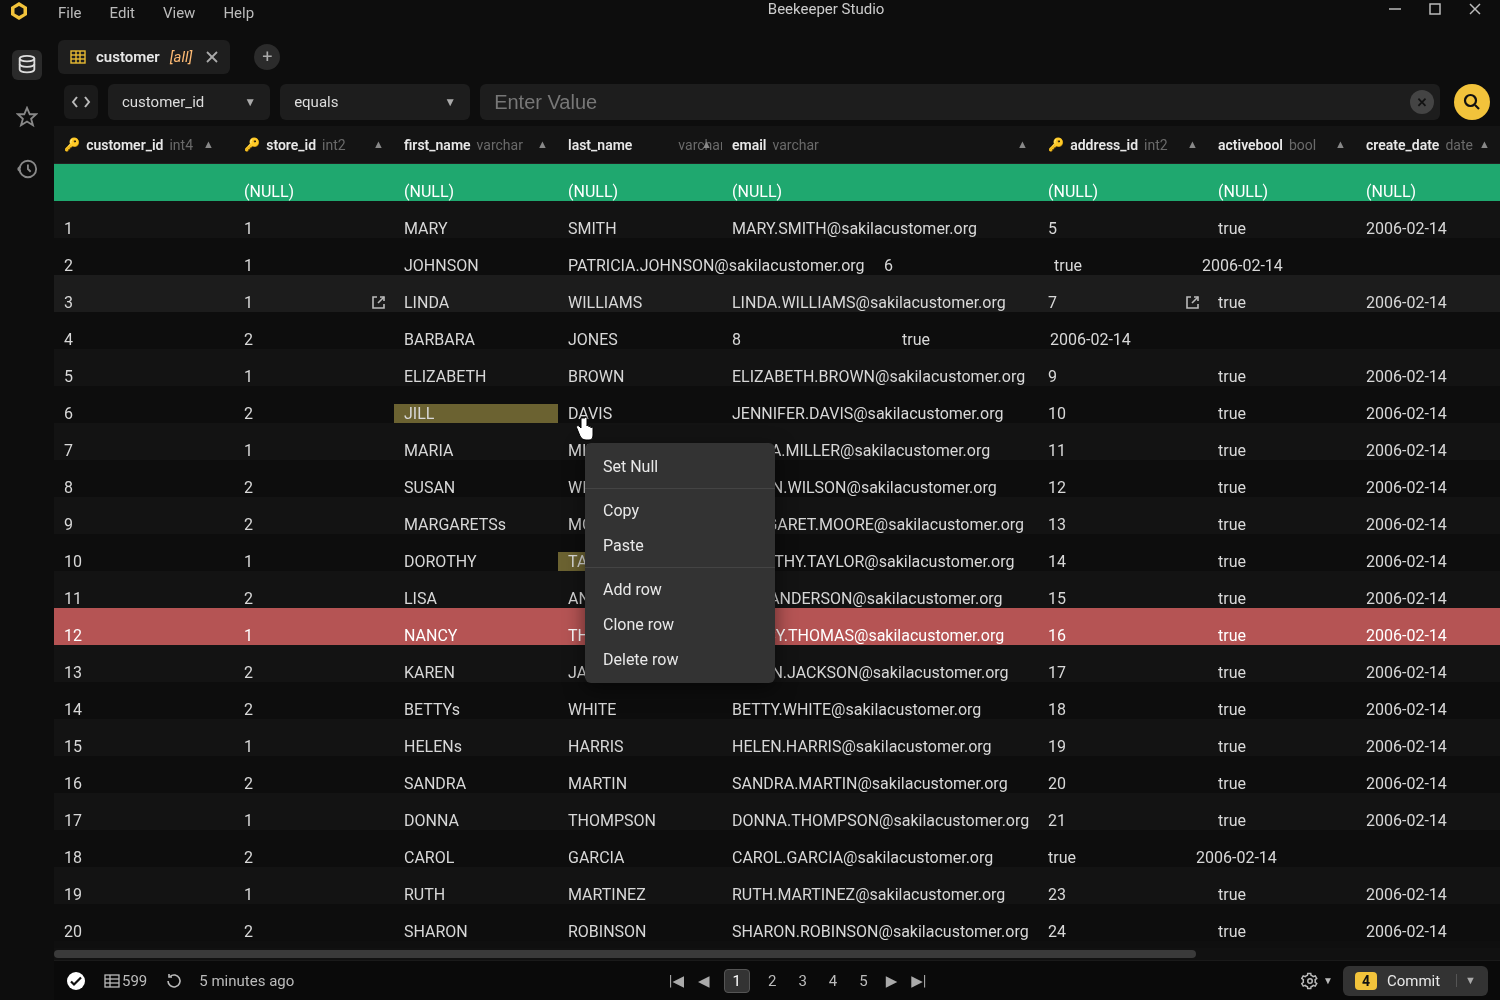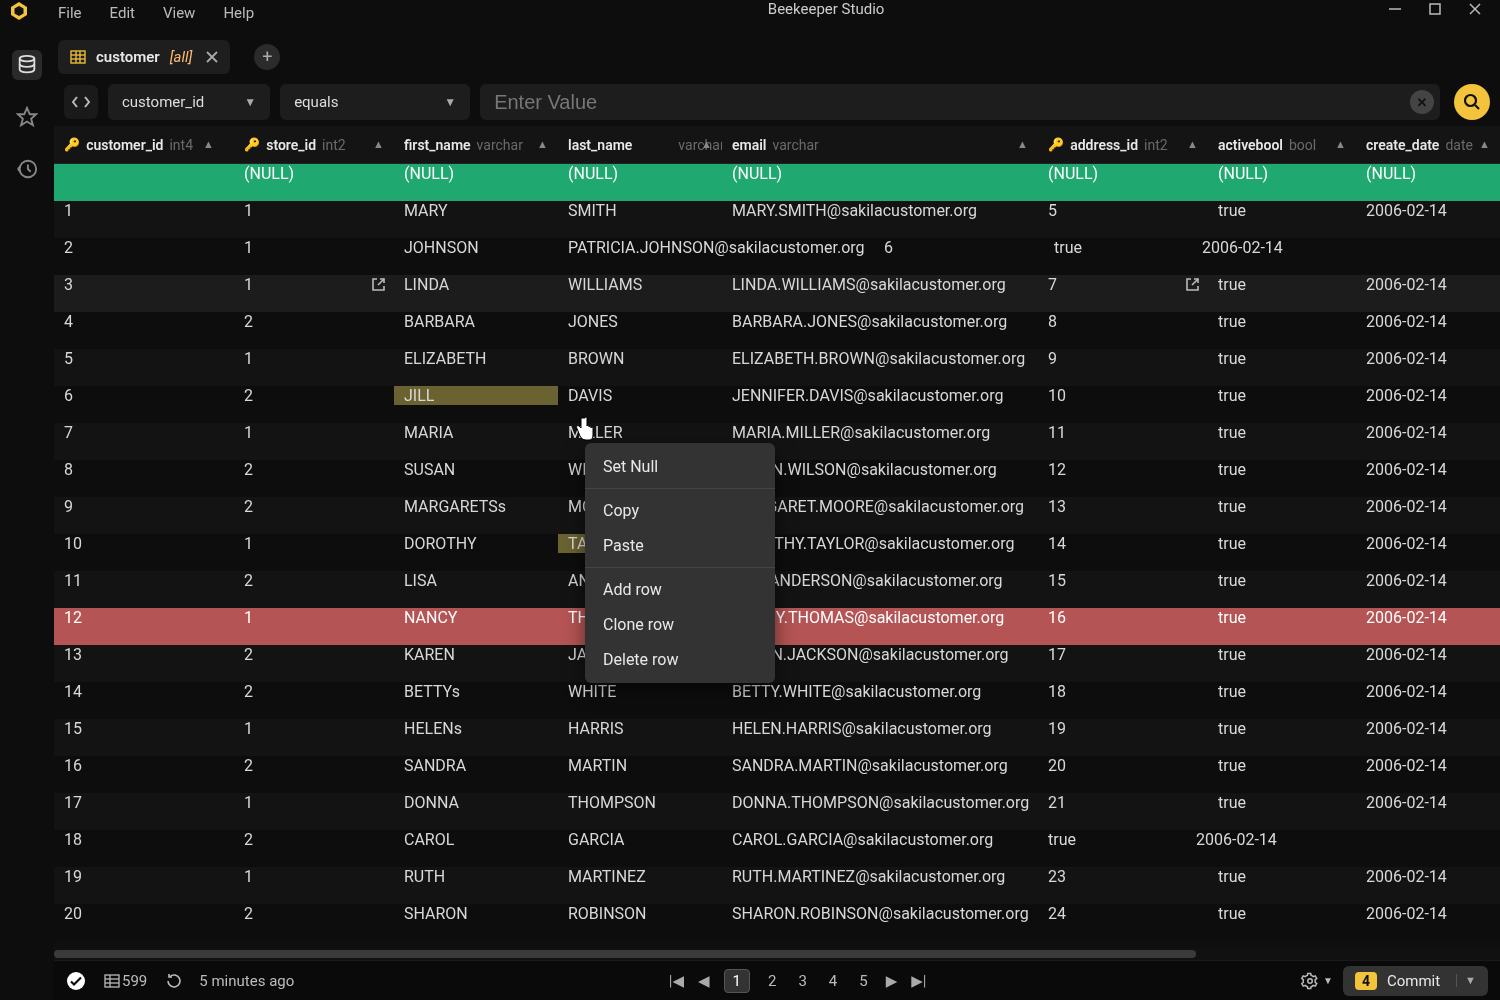--- a/index.html
+++ b/index.html
@@ -154,21 +154,21 @@
   .th .col-name { color: #e8e8e8; font-weight: 600; }
   .th .col-type { color: #6a6a6a; margin-left: 6px; font-size: 14px; }
   .th .sort-caret { color: #888; margin-left: 10px; font-size: 11px; }
   .th .sort-caret.right { position: absolute; right: 10px; }
   .key-icon { color: #e8bb33; margin-right: 6px; font-size: 13px; }
   .fk-icon { color: #3aa0e8; margin-right: 6px; font-size: 13px; }
   .tbody { flex: 1; overflow-y: auto; overflow-x: hidden; }
   .tr {
     height: 37px;
     display: flex;
-    align-items: flex-start;
+    align-items: flex-end;
   }
   .tr.even { background: #0d0d0d; }
   .tr.odd  { background: #131313; }
   .tr.insert { background: #1fa86f; color: #fff; }
   .tr.highlight-row { background: #1c1c1c; }
   .tr.deleted { background: #b55454; color: #fff; }
   .td {
     display: flex; align-items: center; padding: 0 10px;
     overflow: hidden; white-space: nowrap; text-overflow: ellipsis;
     font-size: 16px;
@@ -459,21 +459,20 @@
                 </svg>
               </span></div>
             <div class="td cw-bool">true</div>
             <div class="td cw-date">2006-02-14</div>
           </div>
           <div class="tr even">
             <div class="td cw-id">4</div>
             <div class="td cw-store">2</div>
             <div class="td cw-fn">BARBARA</div>
             <div class="td cw-ln">JONES</div>
-            <div class="td cw-email">BARBARA.JONES@sakilacustomer.org</div>
             <div class="td cw-addr">8</div>
             <div class="td cw-bool">true</div>
             <div class="td cw-date">2006-02-14</div>
           </div>
           <div class="tr odd">
             <div class="td cw-id">5</div>
             <div class="td cw-store">1</div>
             <div class="td cw-fn">ELIZABETH</div>
             <div class="td cw-ln">BROWN</div>
             <div class="td cw-email">ELIZABETH.BROWN@sakilacustomer.org</div>

